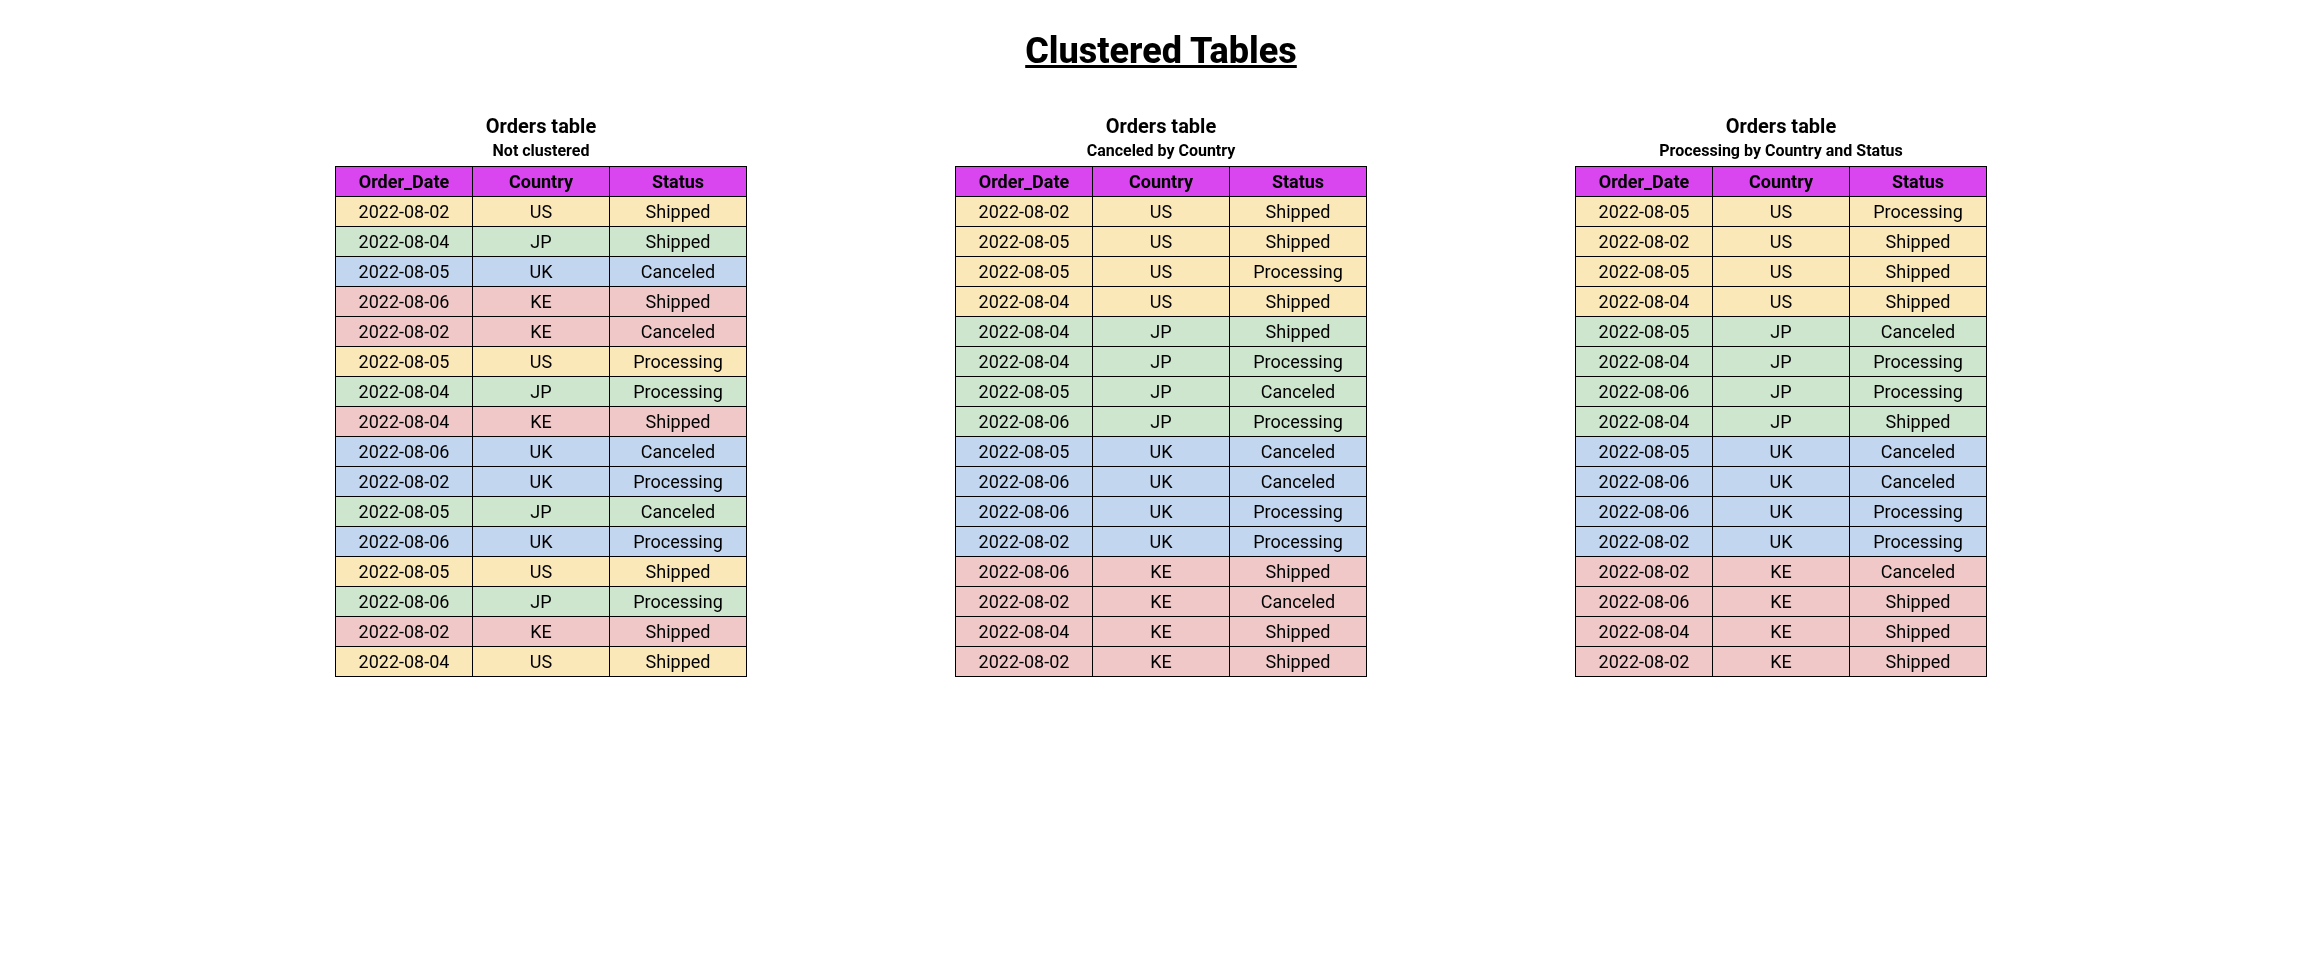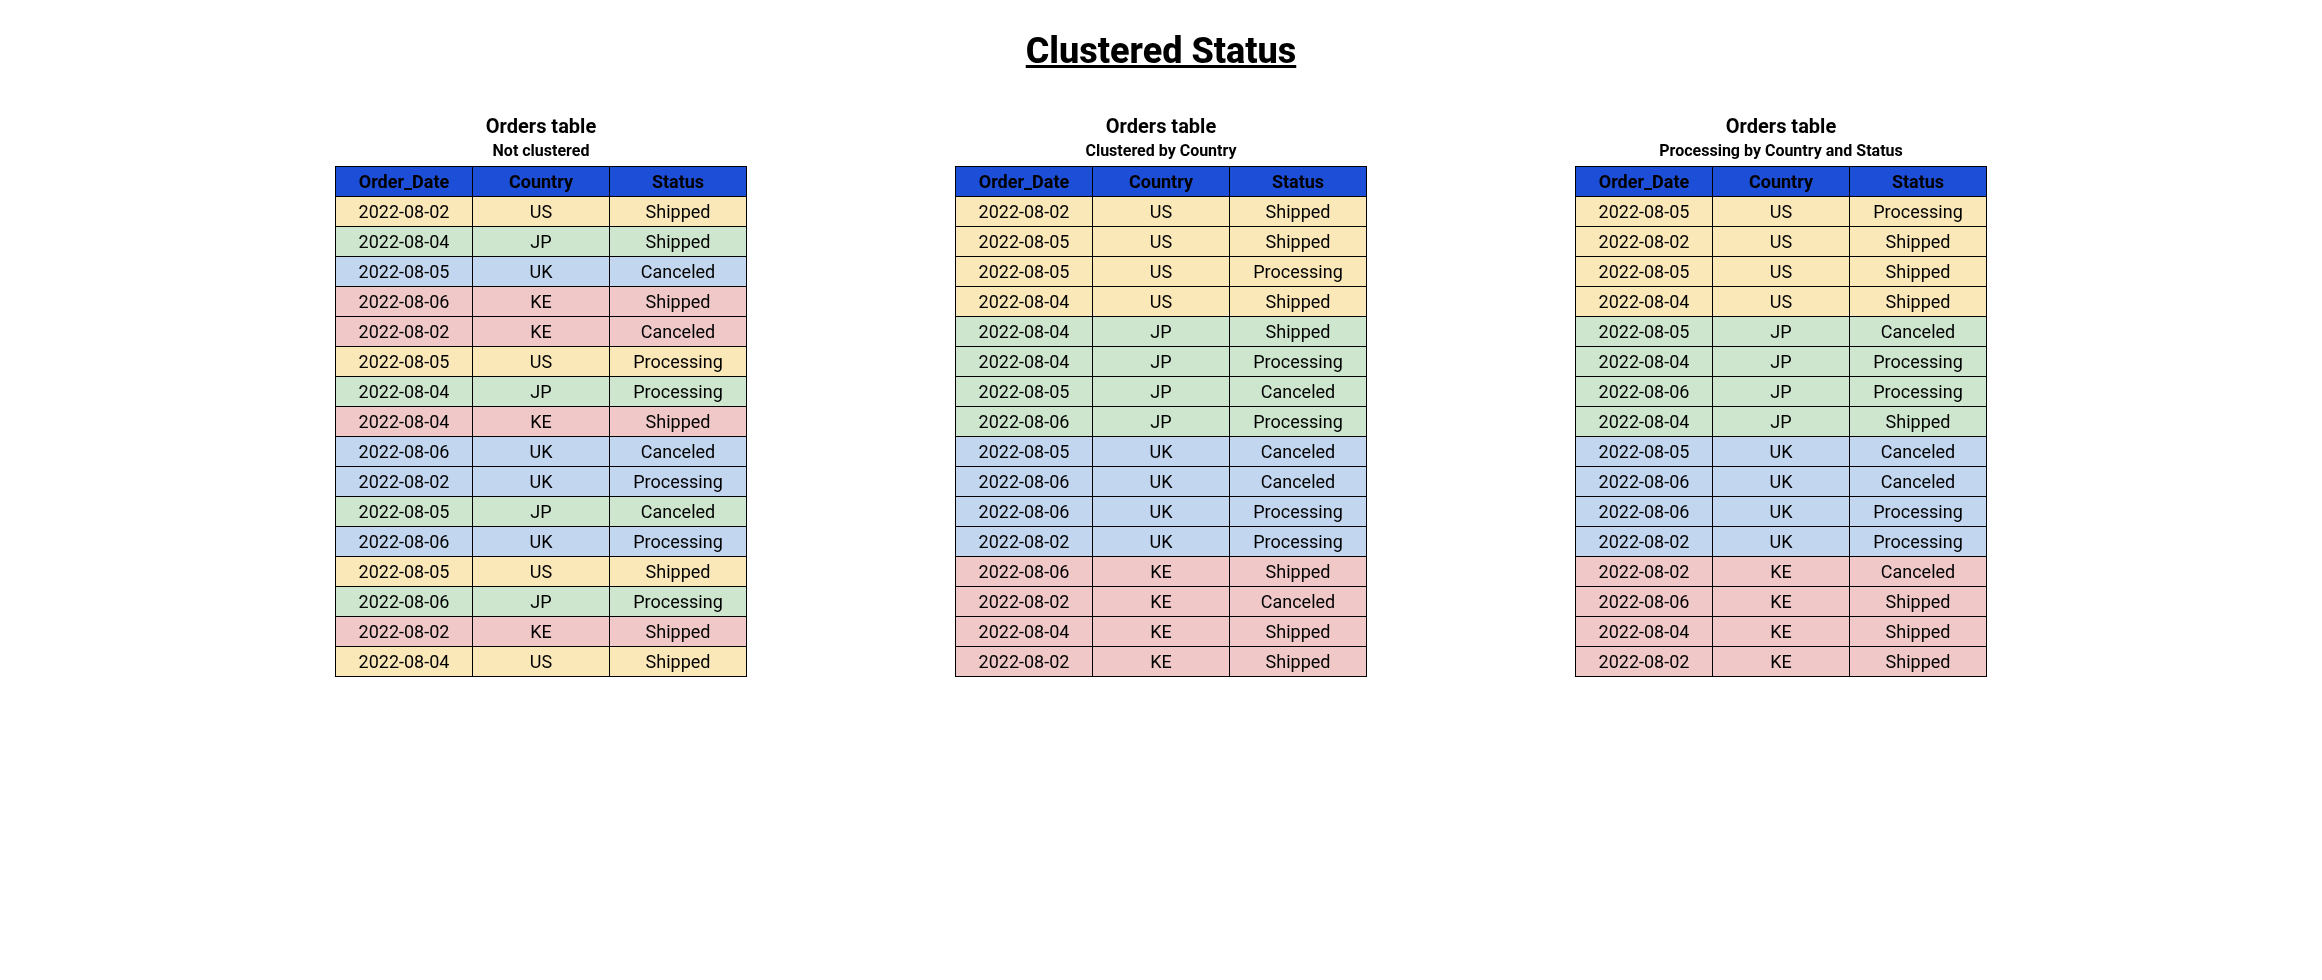--- a/index.html
+++ b/index.html
@@ -45,35 +45,35 @@
     font-size: 18px;
   }
   table.orders th,
   table.orders td {
     border: 1px solid #000;
     padding: 4px 18px;
     text-align: center;
     min-width: 100px;
   }
   table.orders th {
-    background: #1d4ed8;
+    background: #d946ef;
     font-weight: 700;
   }
   
   .c-US { background: #fbe8b8; }
   .c-JP { background: #cde6cd; }
   .c-UK { background: #c2d6f0; }
   .c-KE { background: #f0c8c8; }
   
   .group-start td { border-top: 2px solid #000; }
 </style>
 </head>
 <body>
 
-<h1 class="page-title">Clustered Status</h1>
+<h1 class="page-title">Clustered Tables</h1>
 
 <div class="tables-wrap">
 
   <div class="tbl-block">
     <div class="tbl-caption">Orders table</div>
     <div class="tbl-subcaption">Not clustered</div>
     <table class="orders">
       <thead>
         <tr>
           <th>Order_Date</th>
@@ -161,21 +161,21 @@
             <td>2022-08-04</td>
             <td>US</td>
             <td>Shipped</td>
           </tr>
         </tbody>
     </table>
   </div>
 
   <div class="tbl-block">
     <div class="tbl-caption">Orders table</div>
-    <div class="tbl-subcaption">Clustered by Country</div>
+    <div class="tbl-subcaption">Canceled by Country</div>
     <table class="orders">
       <thead>
         <tr>
           <th>Order_Date</th>
           <th>Country</th>
           <th>Status</th>
         </tr>
       </thead>
       <tbody>
           <tr class="c-US">

